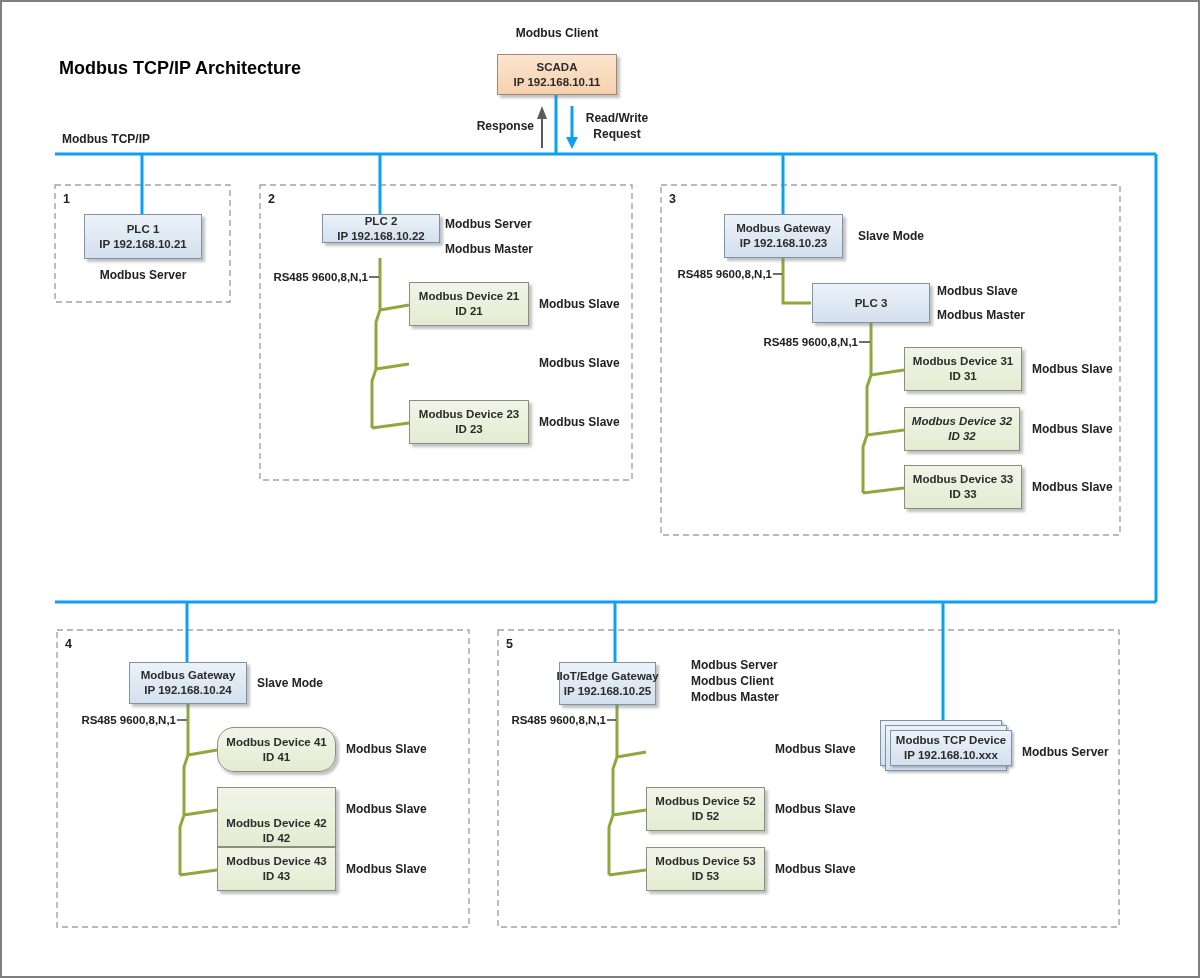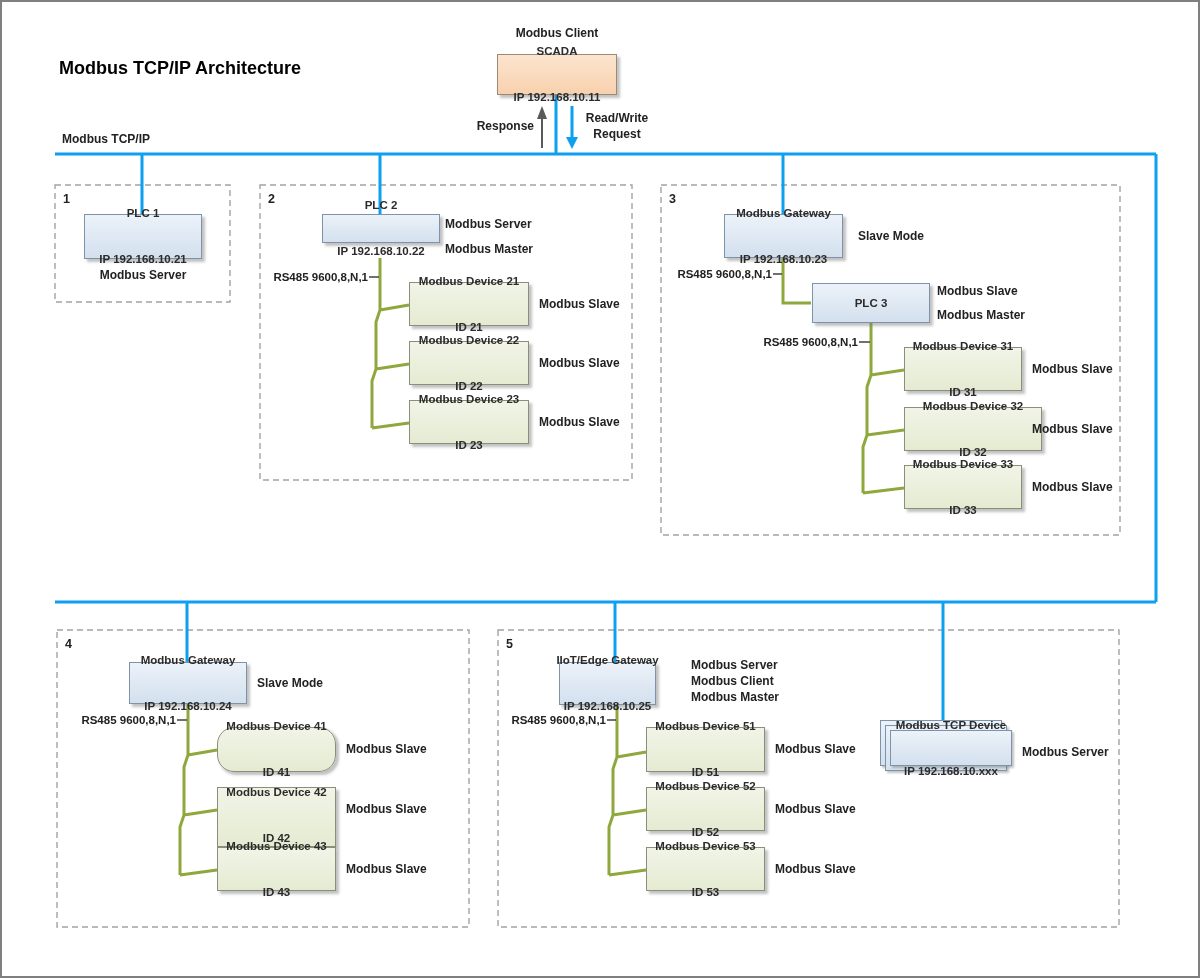--- a/index.html
+++ b/index.html
@@ -9,21 +9,20 @@
     font-family:"Liberation Sans",sans-serif;color:#262626;overflow:hidden;
   }
   svg.layer{position:absolute;left:0;top:0;width:1200px;height:978px;}
   .node{
     position:absolute;box-sizing:border-box;border:1px solid #7f93a8;
     display:flex;flex-direction:column;align-items:center;justify-content:center;
     text-align:center;font-size:11.5px;font-weight:600;color:#2b2b2b;line-height:15px;
     box-shadow:2.5px 2.5px 2.5px rgba(120,120,120,0.45);
     background:linear-gradient(#ecf2f9,#d3e0ee);
     white-space:nowrap;
-    gap:31px;
   }
   .node span{display:block;}
   .node.green{background:linear-gradient(#f1f4e7,#e5ebd2);border-color:#8b8f79;}
   .node.peach{background:linear-gradient(#fce4cf,#f7d1ad);border-color:#9c8a77;}
   .node.stack{box-shadow:1.5px 1.5px 2px rgba(120,120,120,0.45);}
   .lbl{position:absolute;font-size:12px;font-weight:600;color:#222;white-space:nowrap;line-height:16px;}
   .lbl.center{text-align:center;}
   .lbl.right{text-align:right;}
   .num{position:absolute;font-size:12.5px;font-weight:600;color:#222;}
   .title{position:absolute;left:57px;top:56px;font-size:18px;font-weight:700;color:#000000;white-space:nowrap;}
@@ -110,24 +109,20 @@
   </div>
   <div class="lbl" style="left:443px;top:214px;">Modbus Server</div>
   <div class="lbl" style="left:443px;top:239px;">Modbus Master</div>
   <div class="lbl right" style="left:256px;top:267px;width:110px;font-size:11.5px;">RS485 9600,8,N,1</div>
 
   <div class="node green" style="left:407px;top:280px;width:120px;height:44px;">
     <span>Modbus Device 21</span>
     <span>ID 21</span>
   </div>
   <div class="lbl" style="left:537px;top:294px;">Modbus Slave</div>
-  <div class="node green" style="left:407px;top:339px;width:120px;height:44px;">
-    <span>Modbus Device 22</span>
-    <span>ID 22</span>
-  </div>
   <div class="lbl" style="left:537px;top:353px;">Modbus Slave</div>
   <div class="node green" style="left:407px;top:398px;width:120px;height:44px;">
     <span>Modbus Device 23</span>
     <span>ID 23</span>
   </div>
   <div class="lbl" style="left:537px;top:412px;">Modbus Slave</div>
 
   <div class="num" style="left:667px;top:190px;">3</div>
   <div class="node" style="left:722px;top:212px;width:119px;height:44px;">
     <span>Modbus Gateway</span>
@@ -140,21 +135,21 @@
   </div>
   <div class="lbl" style="left:935px;top:281px;">Modbus Slave</div>
   <div class="lbl" style="left:935px;top:305px;">Modbus Master</div>
   <div class="lbl right" style="left:746px;top:332px;width:110px;font-size:11.5px;">RS485 9600,8,N,1</div>
 
   <div class="node green" style="left:902px;top:345px;width:118px;height:44px;">
     <span>Modbus Device 31</span>
     <span>ID 31</span>
   </div>
   <div class="lbl" style="left:1030px;top:359px;">Modbus Slave</div>
-  <div class="node green" style="left:902px;top:405px;width:138px;height:44px;">
+  <div class="node green" style="left:902px;top:405px;width:116px;height:44px;font-style:italic;">
     <span>Modbus Device 32</span>
     <span>ID 32</span>
   </div>
   <div class="lbl" style="left:1030px;top:419px;">Modbus Slave</div>
   <div class="node green" style="left:902px;top:463px;width:118px;height:44px;">
     <span>Modbus Device 33</span>
     <span>ID 33</span>
   </div>
   <div class="lbl" style="left:1030px;top:477px;">Modbus Slave</div>
 
@@ -185,24 +180,20 @@
   <div class="num" style="left:504px;top:635px;">5</div>
   <div class="node" style="left:557px;top:660px;width:97px;height:43px;">
     <span>IIoT/Edge Gateway</span>
     <span>IP 192.168.10.25</span>
   </div>
   <div class="lbl" style="left:689px;top:655px;">Modbus Server</div>
   <div class="lbl" style="left:689px;top:671px;">Modbus Client</div>
   <div class="lbl" style="left:689px;top:687px;">Modbus Master</div>
   <div class="lbl right" style="left:494px;top:710px;width:110px;font-size:11.5px;">RS485 9600,8,N,1</div>
 
-  <div class="node green" style="left:644px;top:725px;width:119px;height:45px;">
-    <span>Modbus Device 51</span>
-    <span>ID 51</span>
-  </div>
   <div class="lbl" style="left:773px;top:739px;">Modbus Slave</div>
   <div class="node green" style="left:644px;top:785px;width:119px;height:44px;">
     <span>Modbus Device 52</span>
     <span>ID 52</span>
   </div>
   <div class="lbl" style="left:773px;top:799px;">Modbus Slave</div>
   <div class="node green" style="left:644px;top:845px;width:119px;height:44px;">
     <span>Modbus Device 53</span>
     <span>ID 53</span>
   </div>

